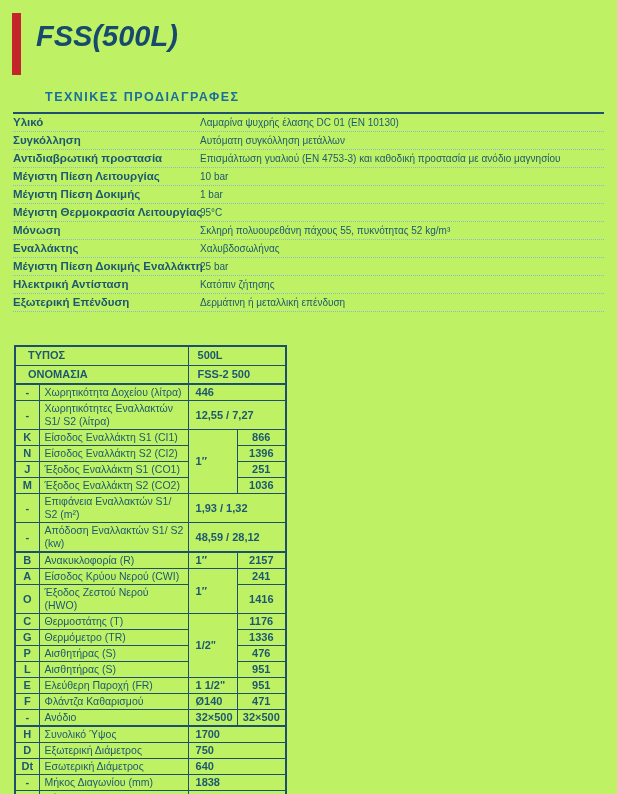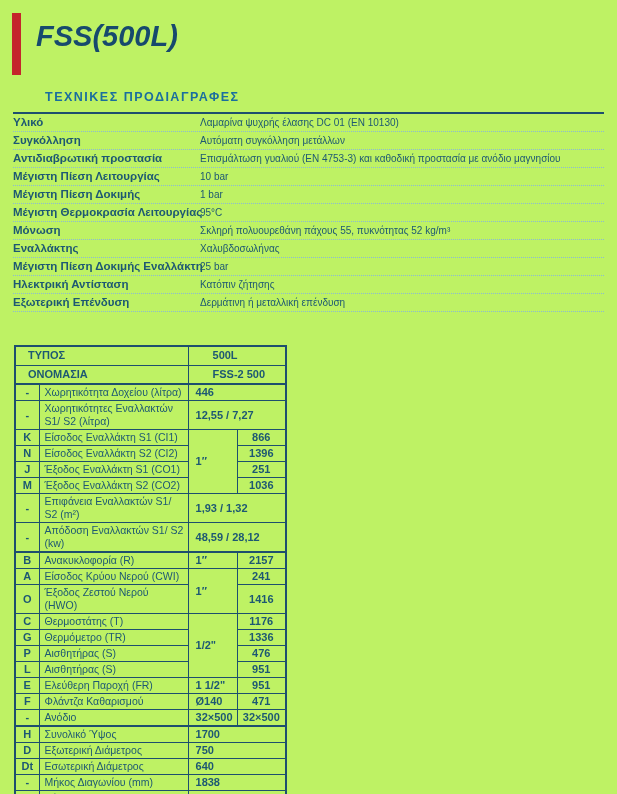--- a/index.html
+++ b/index.html
@@ -61,21 +61,21 @@
   }
   .prod-table td{
     border:1px solid var(--navy);
     padding:1px 4px;
     line-height:13px;
     vertical-align:middle;
     overflow:hidden;
   }
   .prod-table tr.hdr td{height:19px;font-weight:bold;}
   .prod-table td.hlabel{padding-left:12px;}
-  .prod-table td.hvalue{padding-left:24px;}
+  .prod-table td.hvalue{padding-left:9px;}
   .prod-table td.letter{text-align:center;padding:1px 1px;font-weight:bold;height:14px;}
   .prod-table td.name{padding-left:5px;font-size:10.5px;}
   .prod-table td.size{padding-left:7px;font-weight:bold;}
   .prod-table td.val{text-align:center;font-weight:bold;}
   .prod-table td.mval{padding-left:7px;font-weight:bold;}
   .prod-table tr.thick td{border-top-width:2px;}
   .prod-table{border:2px solid var(--navy);}
 </style>
 </head>
 <body>

